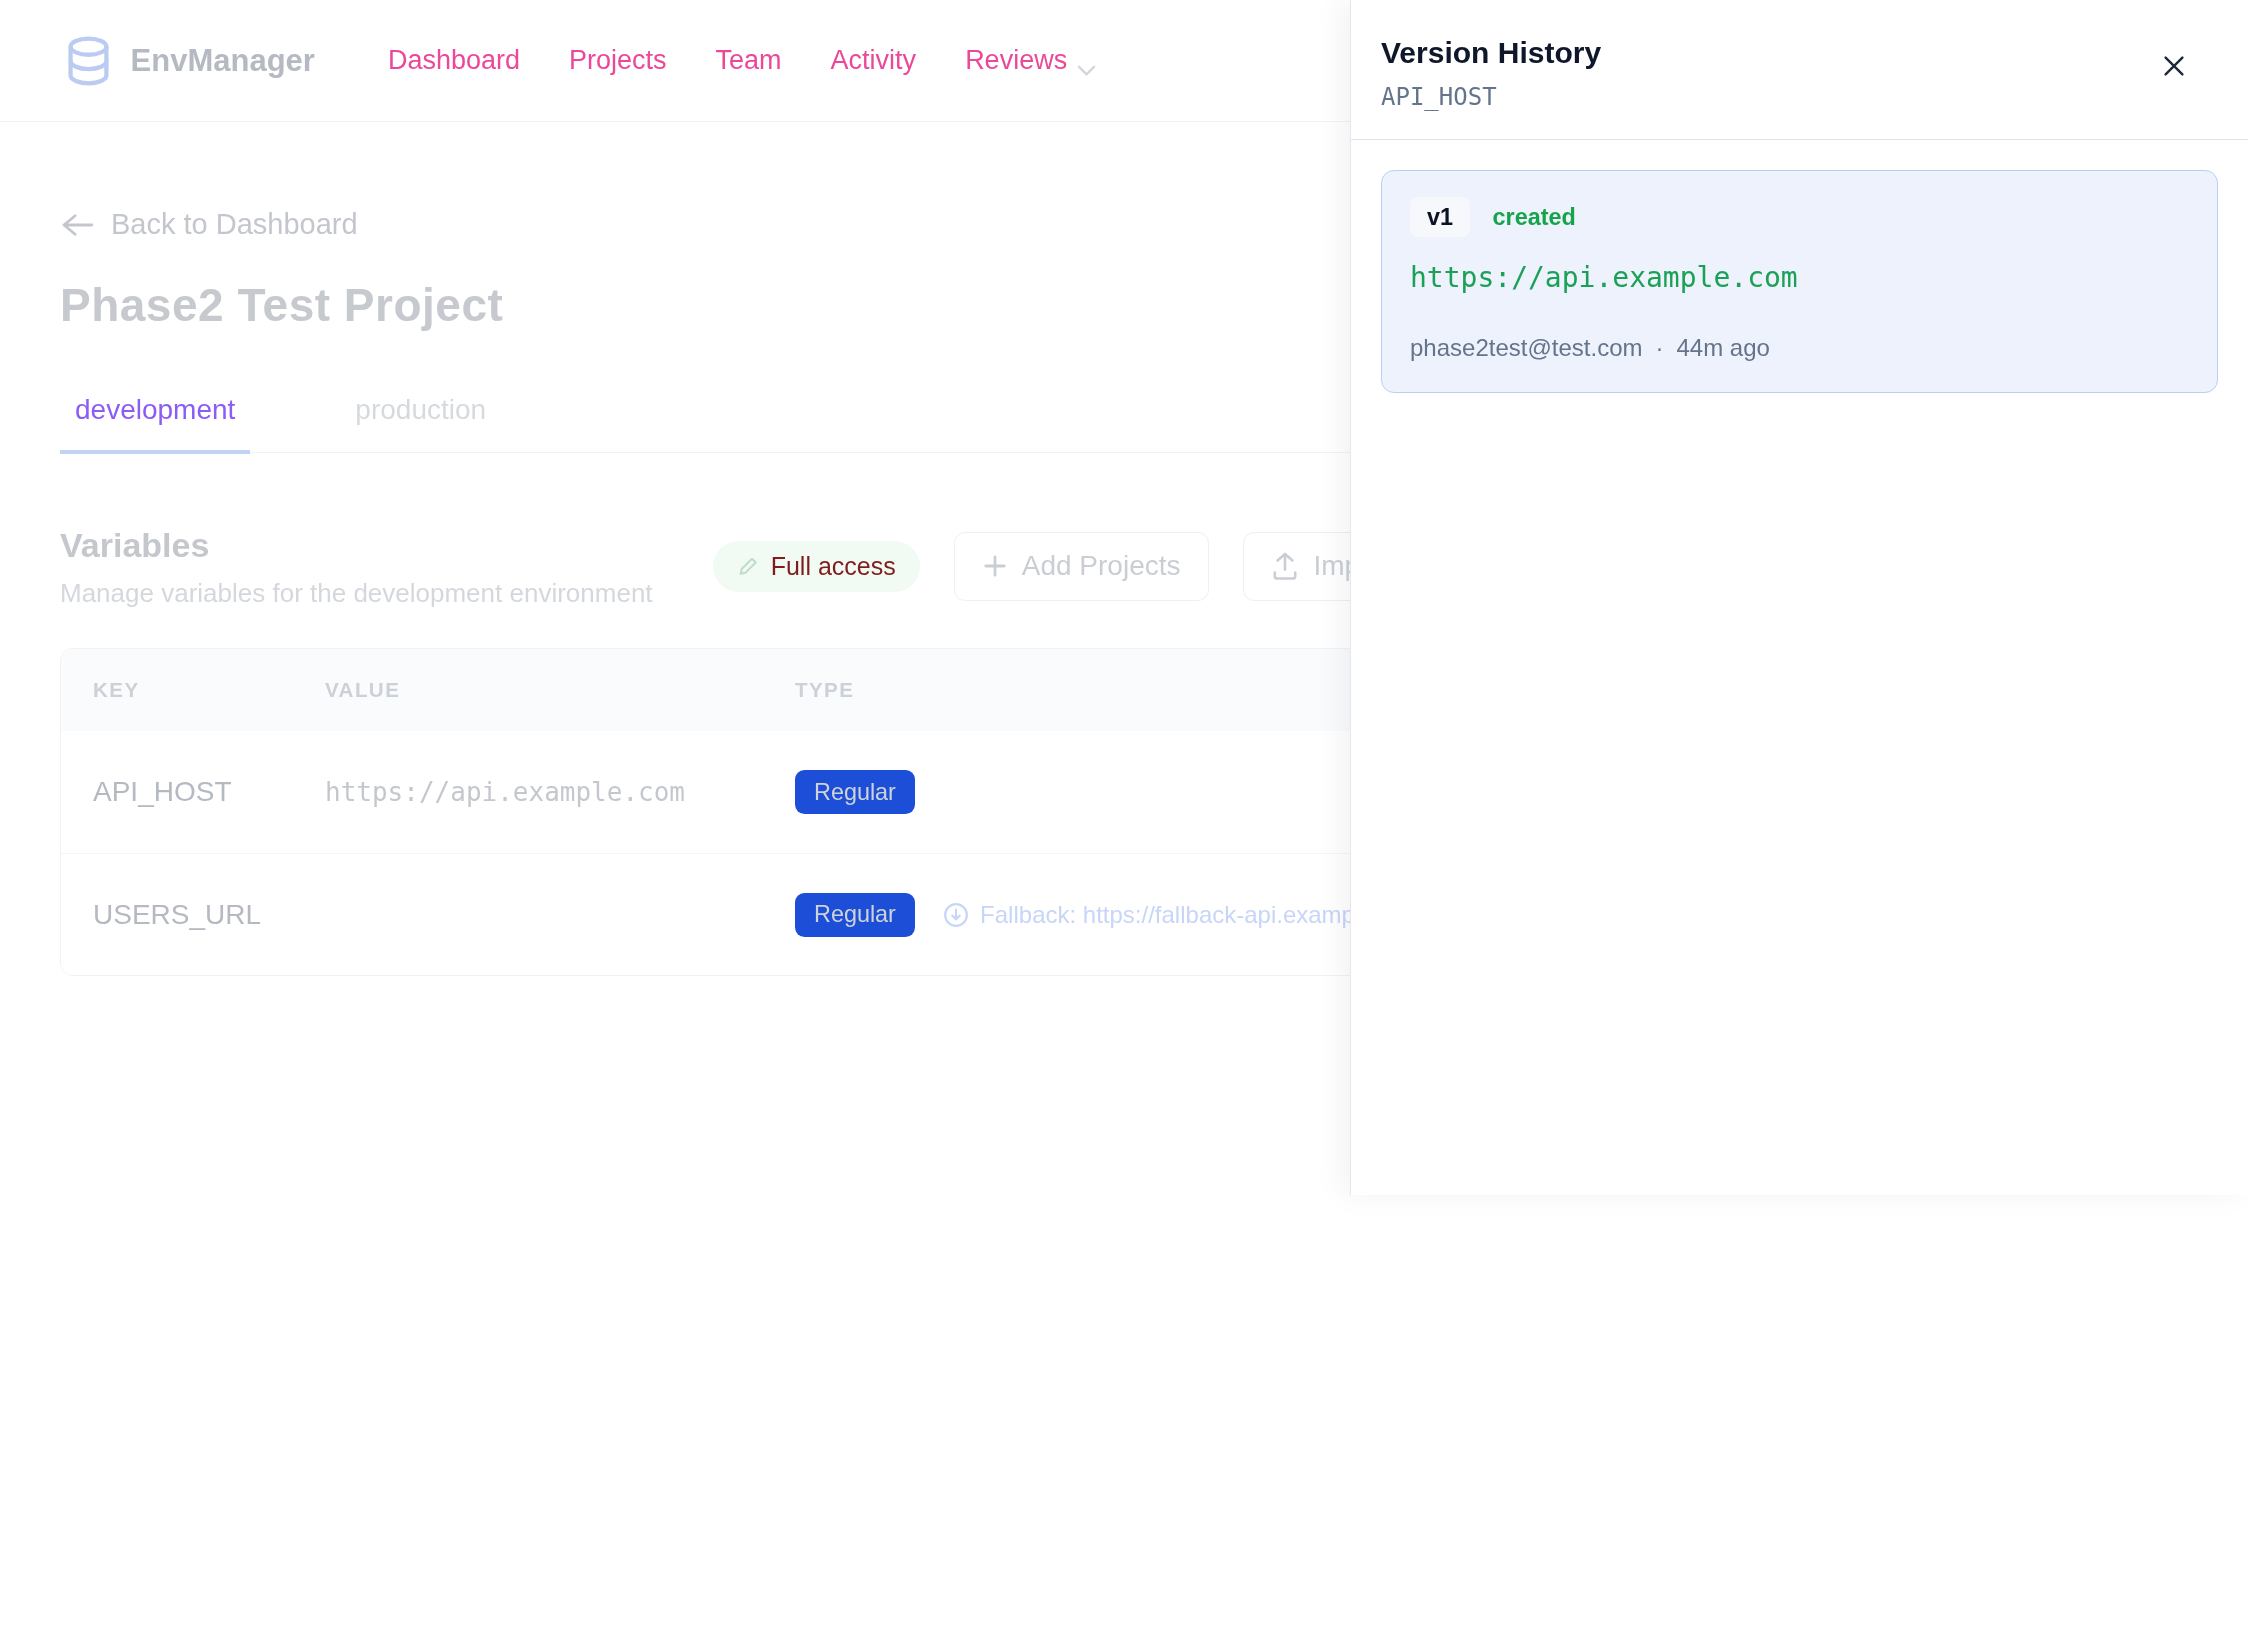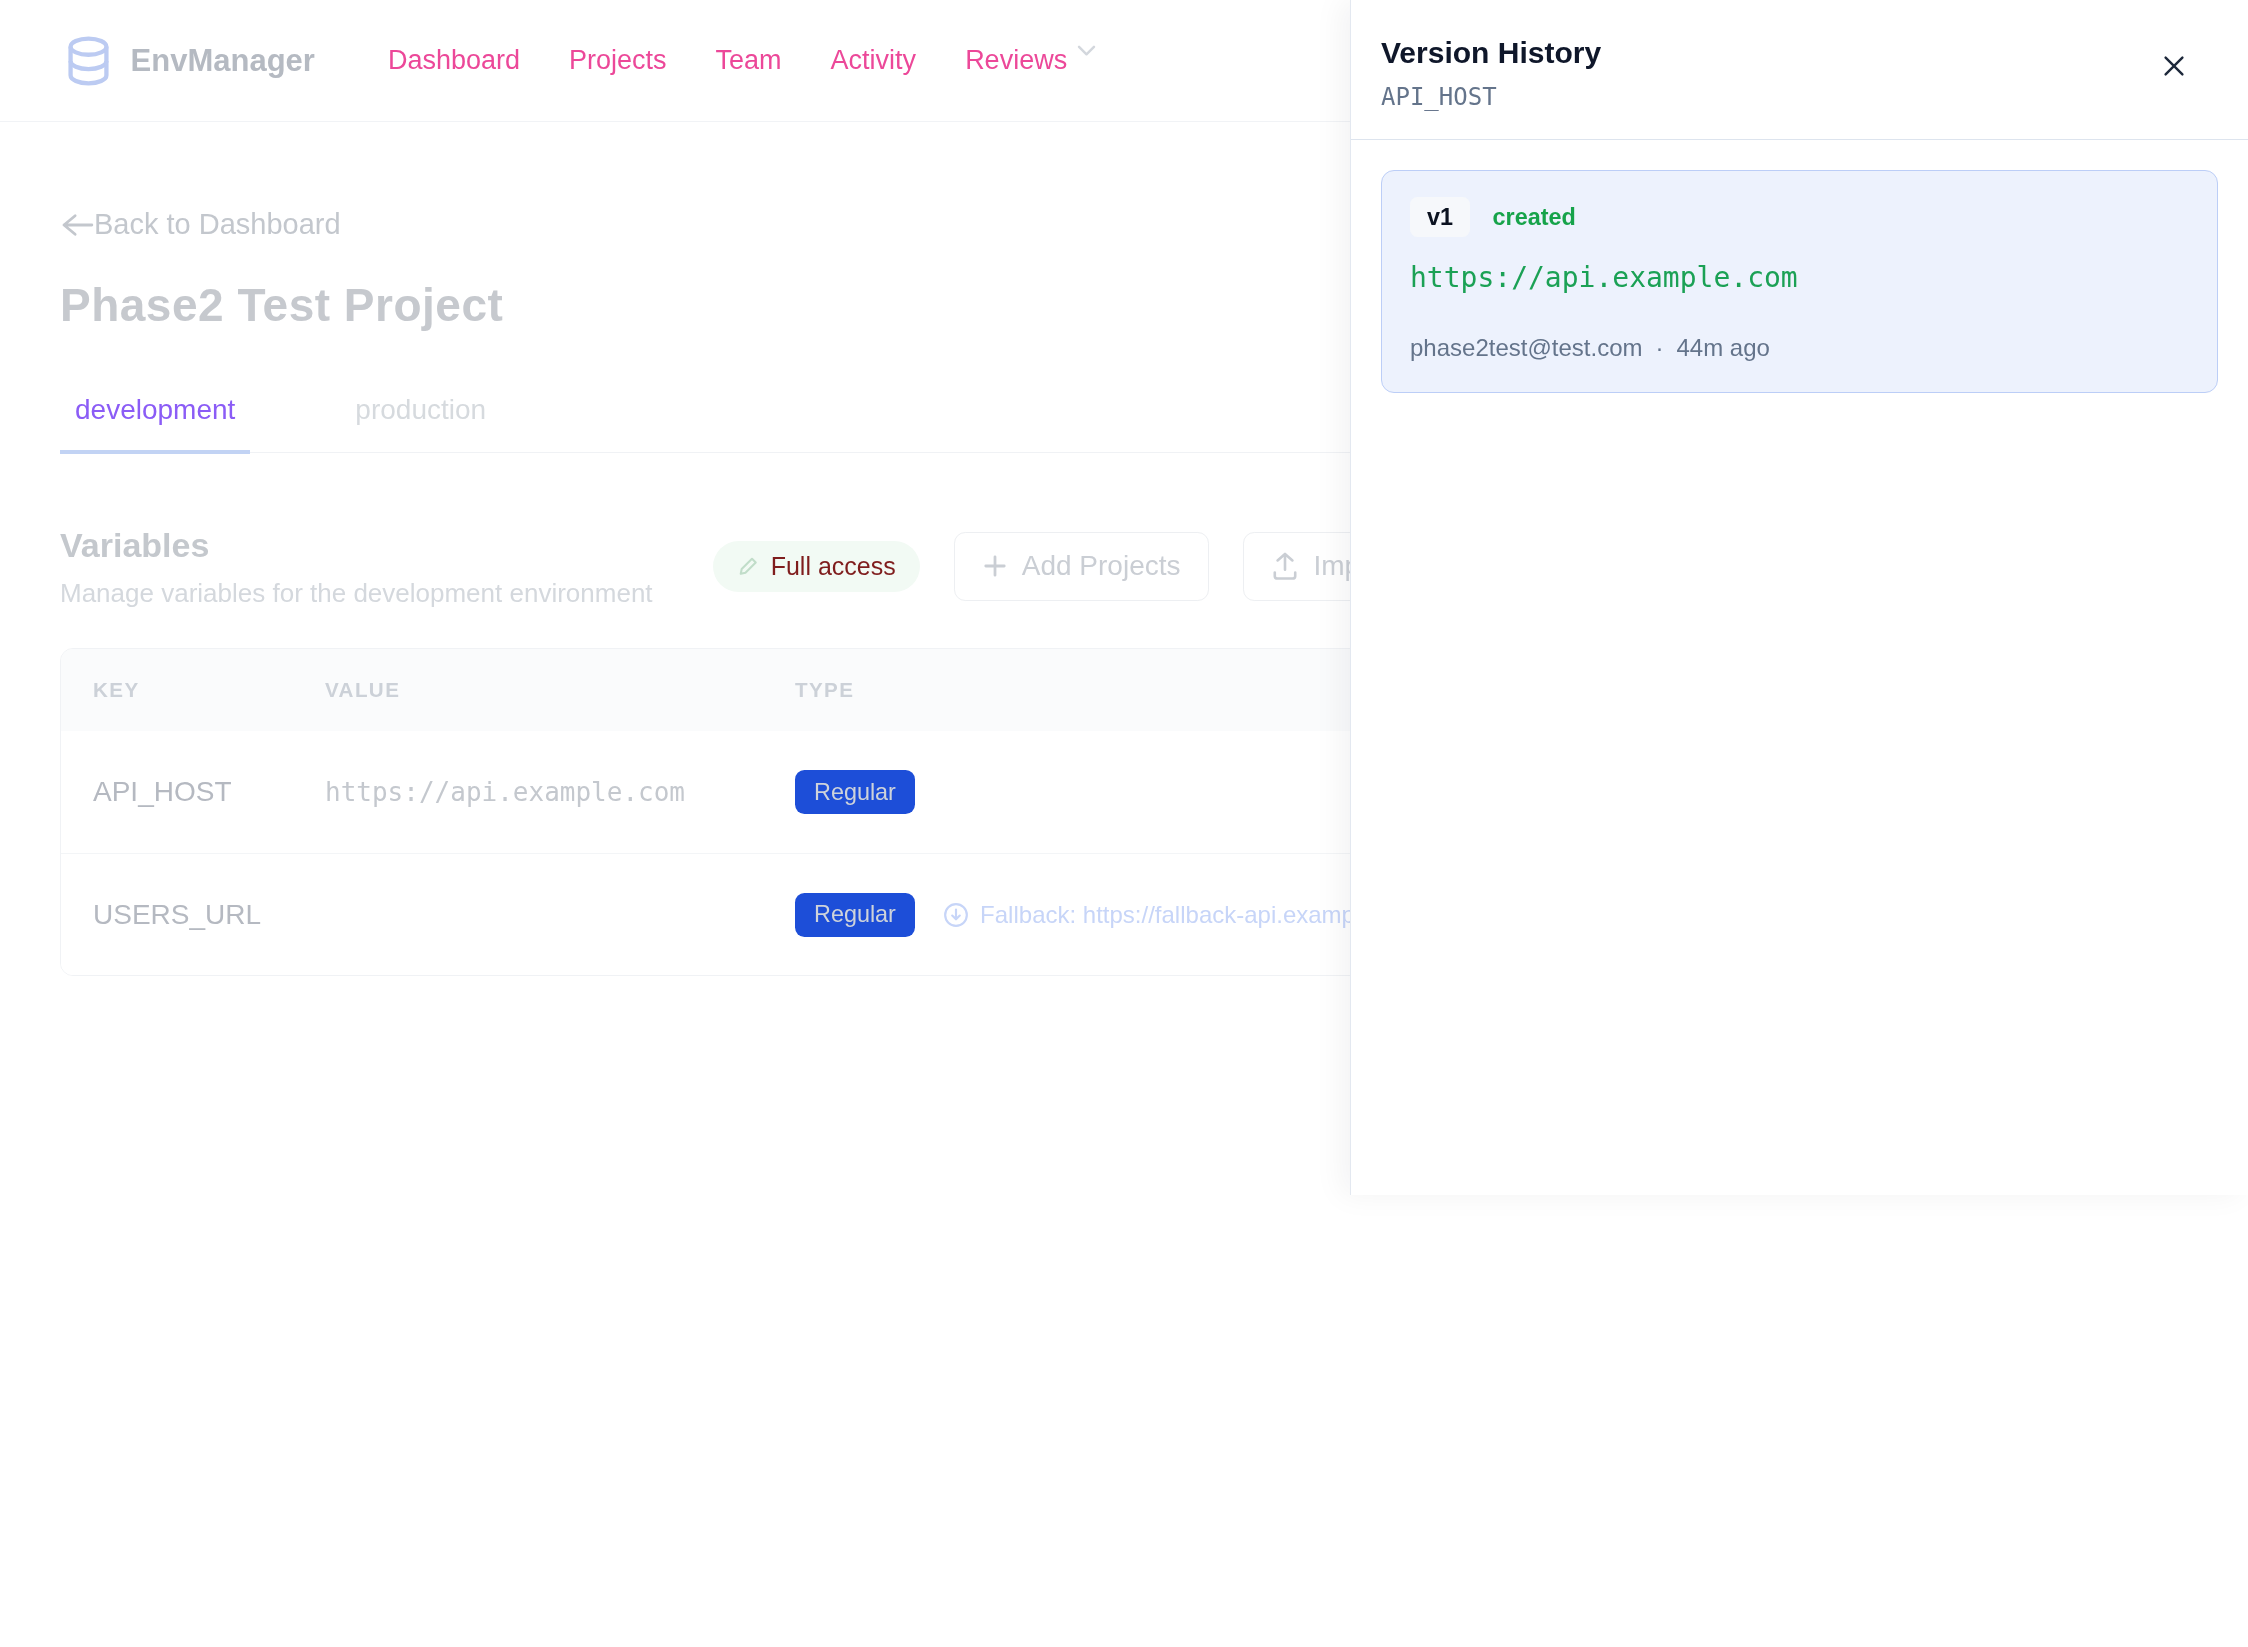--- a/index.html
+++ b/index.html
@@ -9,24 +9,24 @@
 
   
   .app { position:absolute; inset:0; background:#ffffff; }
 
   .topnav { display:flex; align-items:center; height:122px; padding:0 67px;
             border-bottom:1.9px solid #f1f3f6; }
   .logo { width:43px; height:52px; margin-right:20.6px; }
   .brand { font-size:31px; font-weight:bold; color:#b5bac2; margin-right:73px; }
   .navlinks { display:flex; align-items:center; gap:49px; }
   .navlink { font-size:27px; color:#ec4899; cursor:pointer; }
-  .navlink.dd { display:flex; align-items:flex-start; gap:9.4px; }
+  .navlink.dd { display:flex; align-items:flex-end; gap:9.4px; }
 
   .content { padding:0 60px; }
-  .backrow { display:flex; align-items:center; margin-top:86px;
+  .backrow { display:flex; align-items:center; gap:17px; margin-top:86px;
              font-size:29px; color:#c3c7cd; cursor:pointer; width:max-content; }
   .h1 { margin-top:37px; font-size:46px; font-weight:bold; color:#c6c9ce; letter-spacing:0.5px; }
 
   .tabs { display:flex; gap:90px; margin-top:62px; border-bottom:1.9px solid #f0f2f5;
           width:2129px; }
   .tab { font-size:28px; padding:0 15px 24px 15px; cursor:pointer; }
   .tab.active { color:#8b5cf6; border-bottom:4.7px solid #c2d3f4; margin-bottom:-1.9px; }
   .tab.idle { color:#d6dade; }
 
   .varshead { position:relative; margin-top:73px; width:2129px; }

